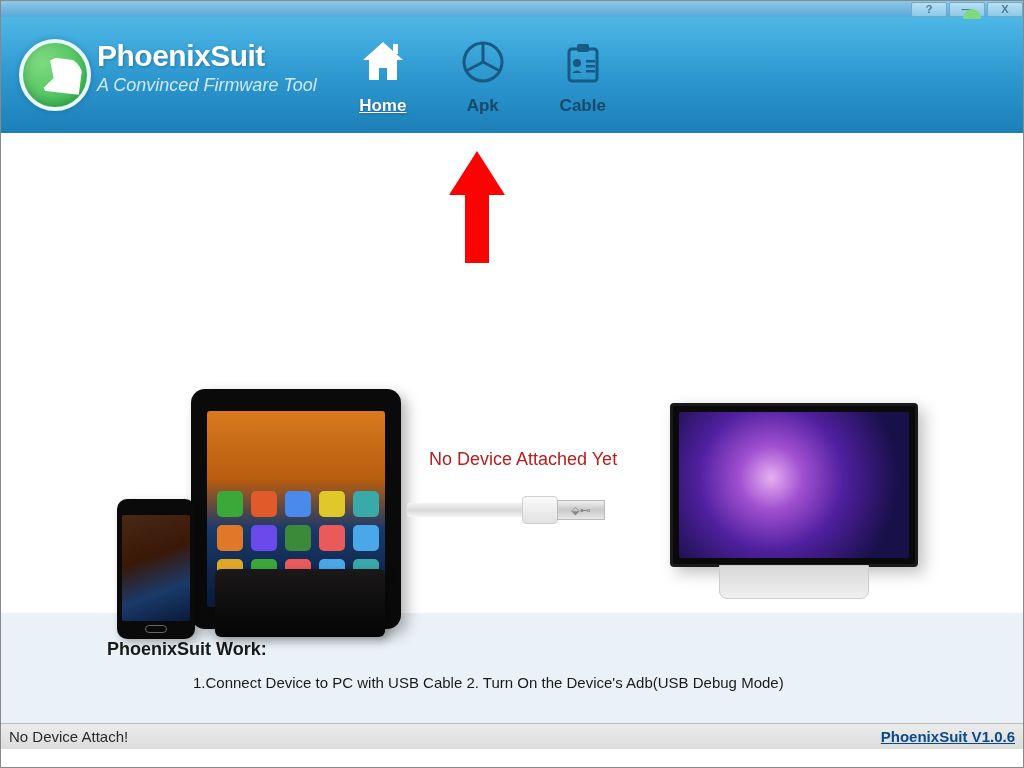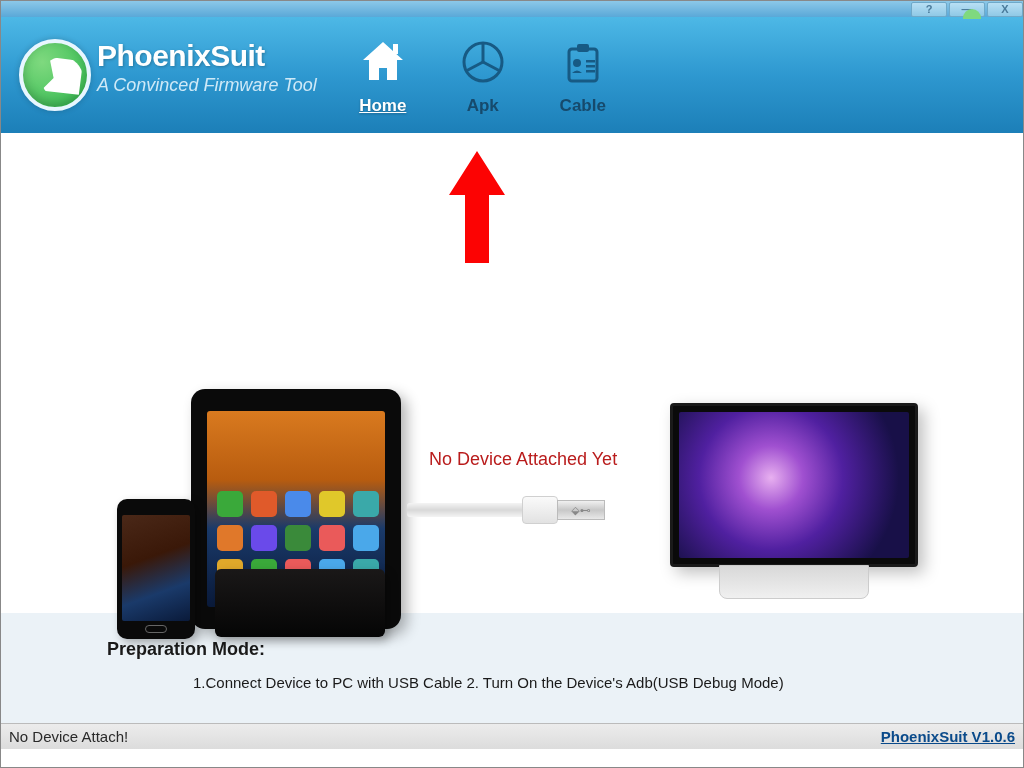--- a/index.html
+++ b/index.html
@@ -404,20 +404,20 @@
 
   <div class="monitor">
     <div class="monitor-screen">
         <div class="monitor-display"></div>
       </div>
     <div class="monitor-stand"></div>
   </div>
 </div>
 
 <div class="prep-panel">
-  <div class="prep-title">Preparation Mode:</div>
+  <div class="prep-title">PhoenixSuit Work:</div>
   <div class="prep-steps">1.Connect Device to PC with USB Cable  2. Turn On the Device's Adb(USB Debug Mode)</div>
 </div>
 
 <div class="statusbar">
   <div class="status-left">No Device Attach!</div>
   <div class="status-right">PhoenixSuit V1.0.6</div>
 </div>
 
 </body></html>

